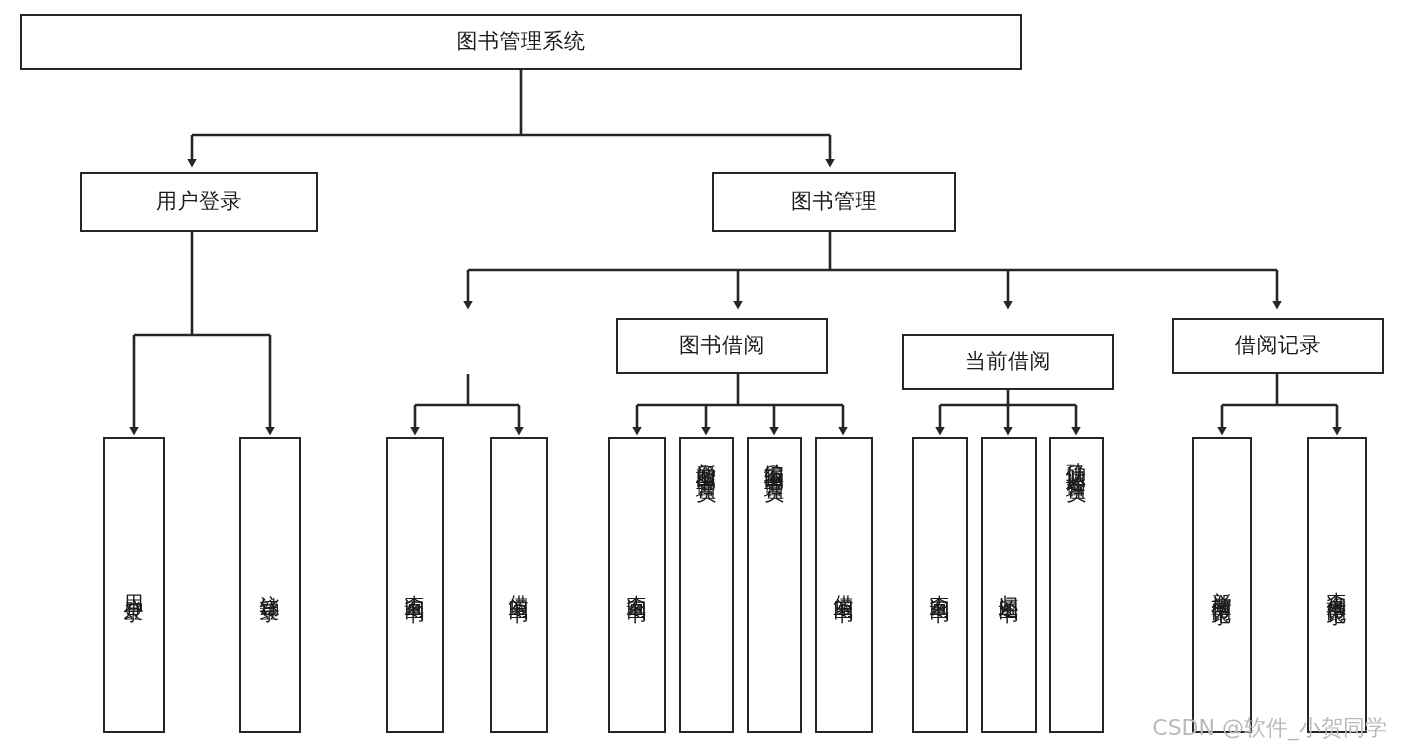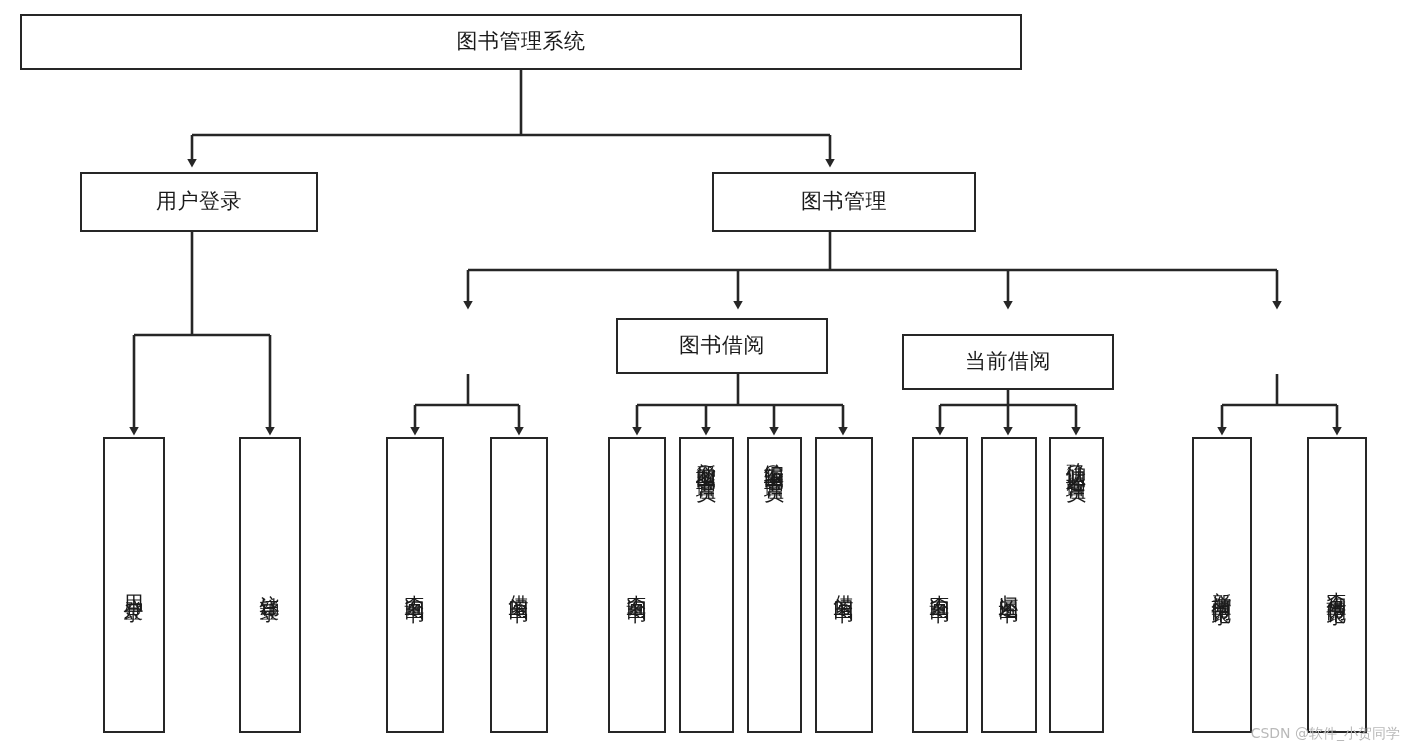--- a/index.html
+++ b/index.html
@@ -61,23 +61,23 @@
     line-height: 1.0;
     letter-spacing: 3px;
     white-space: nowrap;
   }
   .node.vert.centered {
     align-items: center;
     padding-top: 0;
   }
   .watermark {
     position: absolute;
-    right: 5px;
+    right: 18px;
     bottom: 4px;
-    font-size: 14px;
+    font-size: 22px;
     color: #b9b9b9;
     white-space: nowrap;
     z-index: 5;
     font-family: "DejaVu Sans", "Liberation Sans", sans-serif;
   }
 </style>
 </head>
 <body>
 
 <div id="canvas">
@@ -133,33 +133,36 @@
   </svg>
 
   <div class="node horiz" style="left:20px; top:14px; width:1002px; height:56px;">
     <span class="node-label">图书管理系统</span>
   </div>
 
   <div class="node horiz" style="left:80px; top:172px; width:238px; height:60px;">
     <span class="node-label">用户登录</span>
   </div>
 
-  <div class="node horiz" style="left:712px; top:172px; width:264px; height:60px;">
+  <div class="node horiz" style="left:712px; top:172px; width:244px; height:60px;">
     <span class="node-label">图书管理</span>
   </div>
 
 
   <div class="node horiz" style="left:616px; top:318px; width:212px; height:56px;">
     <span class="node-label">图书借阅</span>
   </div>
 
   <div class="node horiz" style="left:902px; top:334px; width:212px; height:56px;">
     <span class="node-label">当前借阅</span>
   </div>
 
+  <div class="node horiz" style="left:1172px; top:318px; width:212px; height:56px;">
+    <span class="node-label">借阅记录</span>
+  </div>
 
   <div class="node vert centered" style="left:103px; top:437px; width:62px; height:296px;">
     <span class="node-label">用户登录</span>
   </div>
 
   <div class="node vert centered" style="left:239px; top:437px; width:62px; height:296px;">
     <span class="node-label">注销登录</span>
   </div>
 
   <div class="node vert centered" style="left:386px; top:437px; width:58px; height:296px;">

